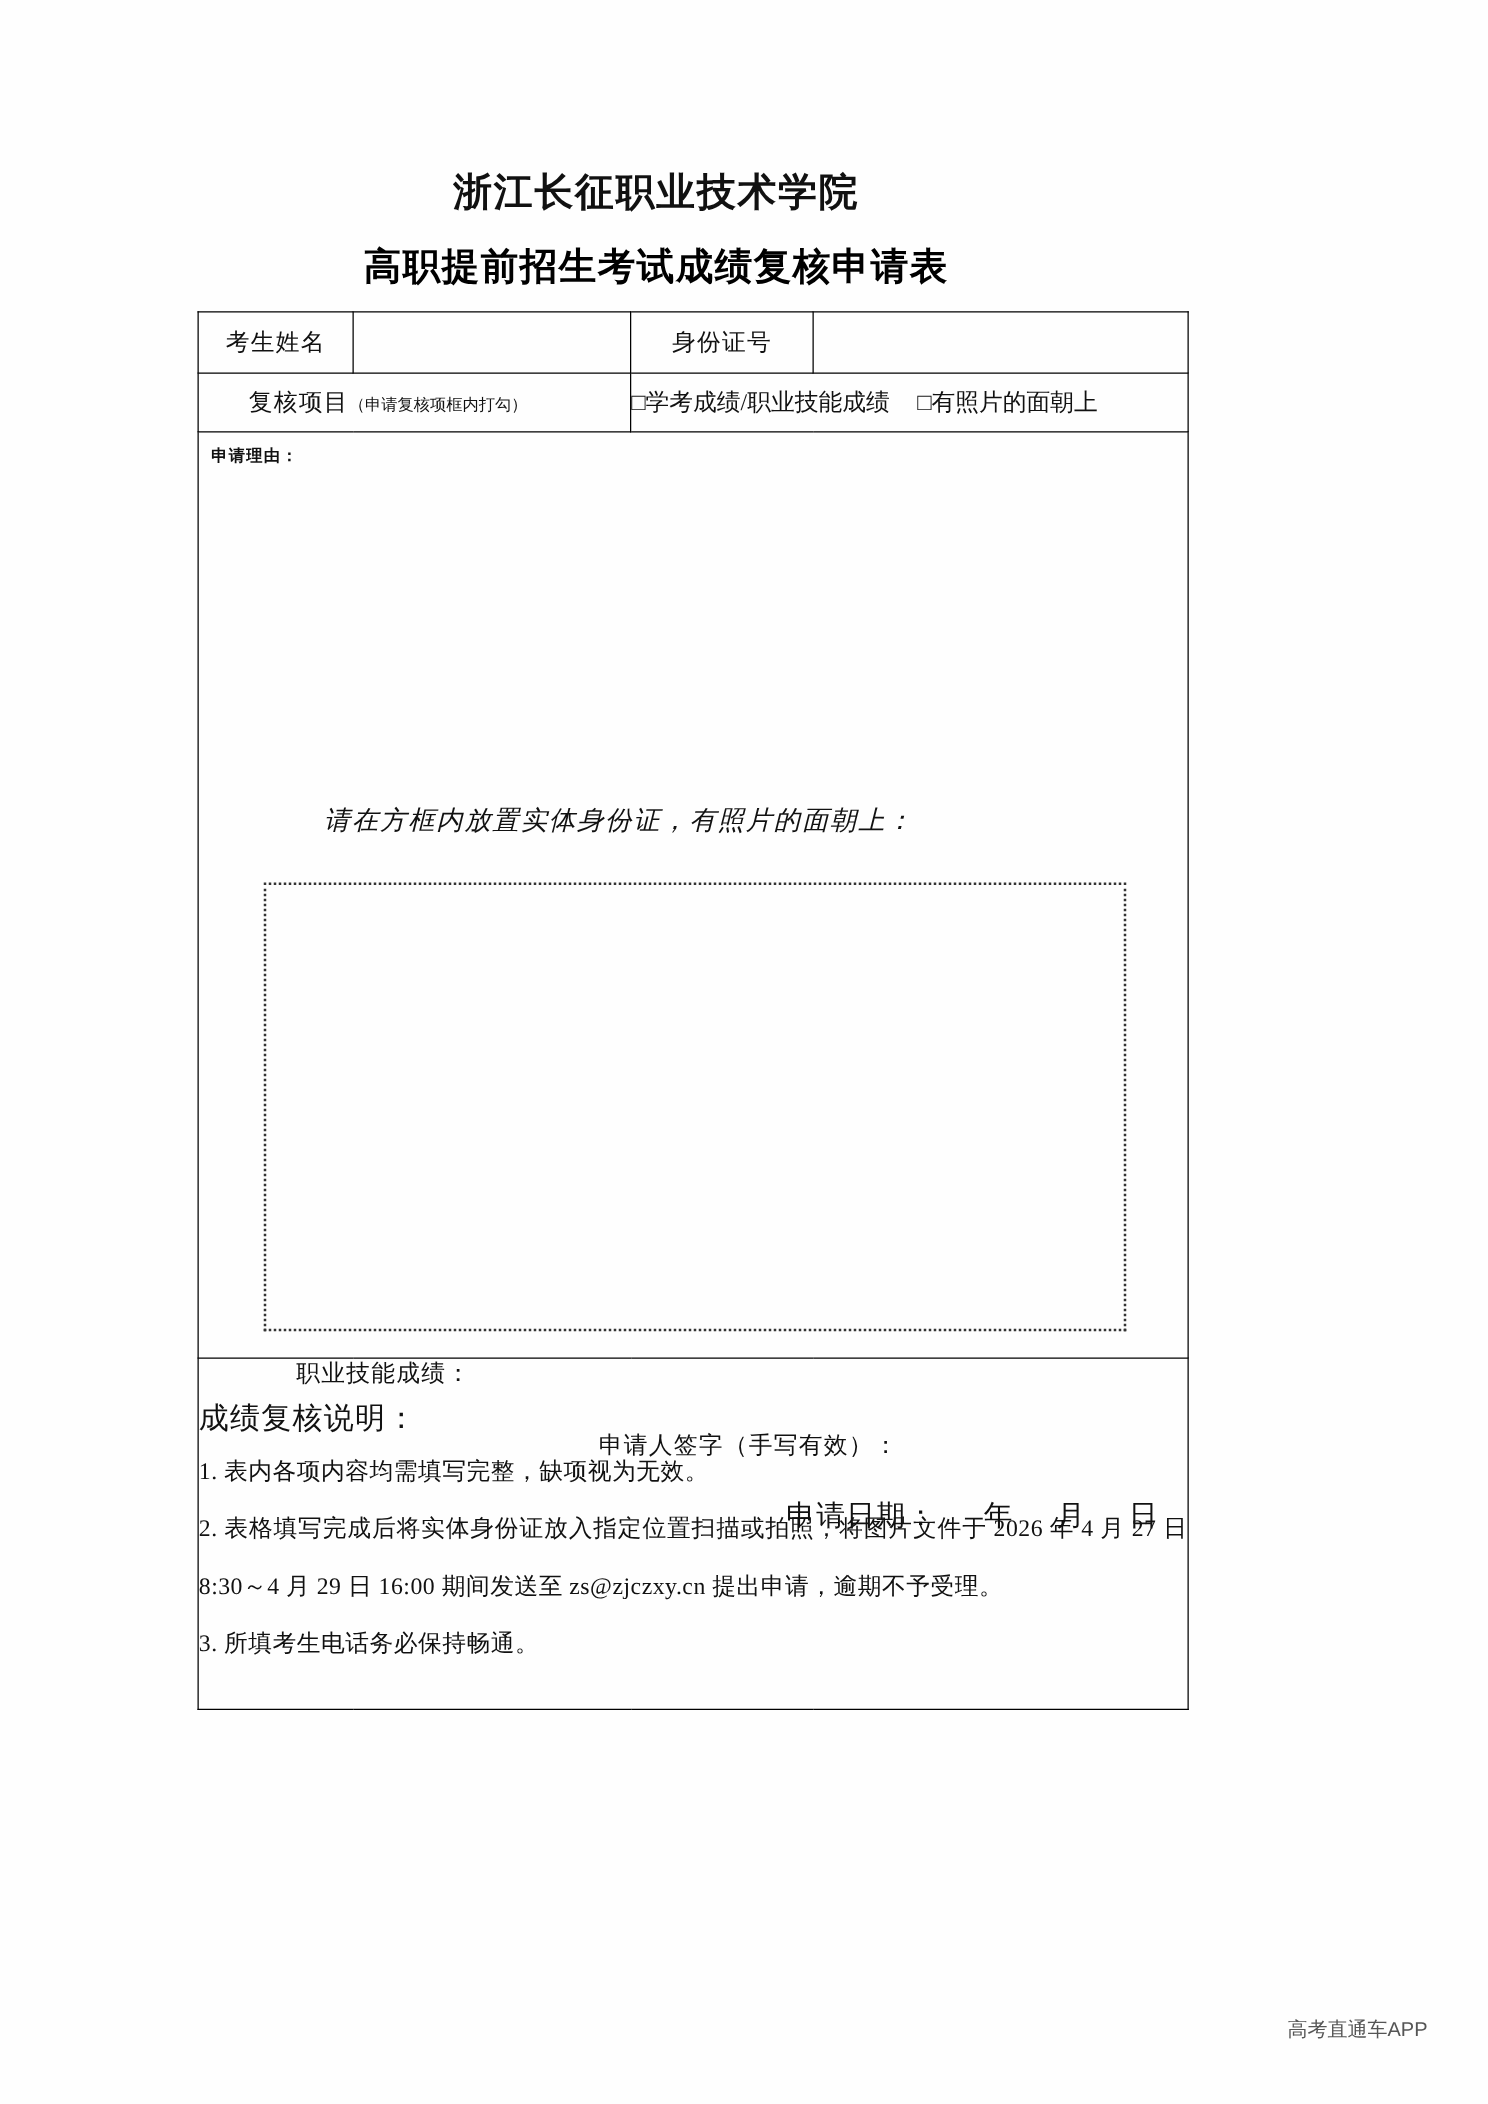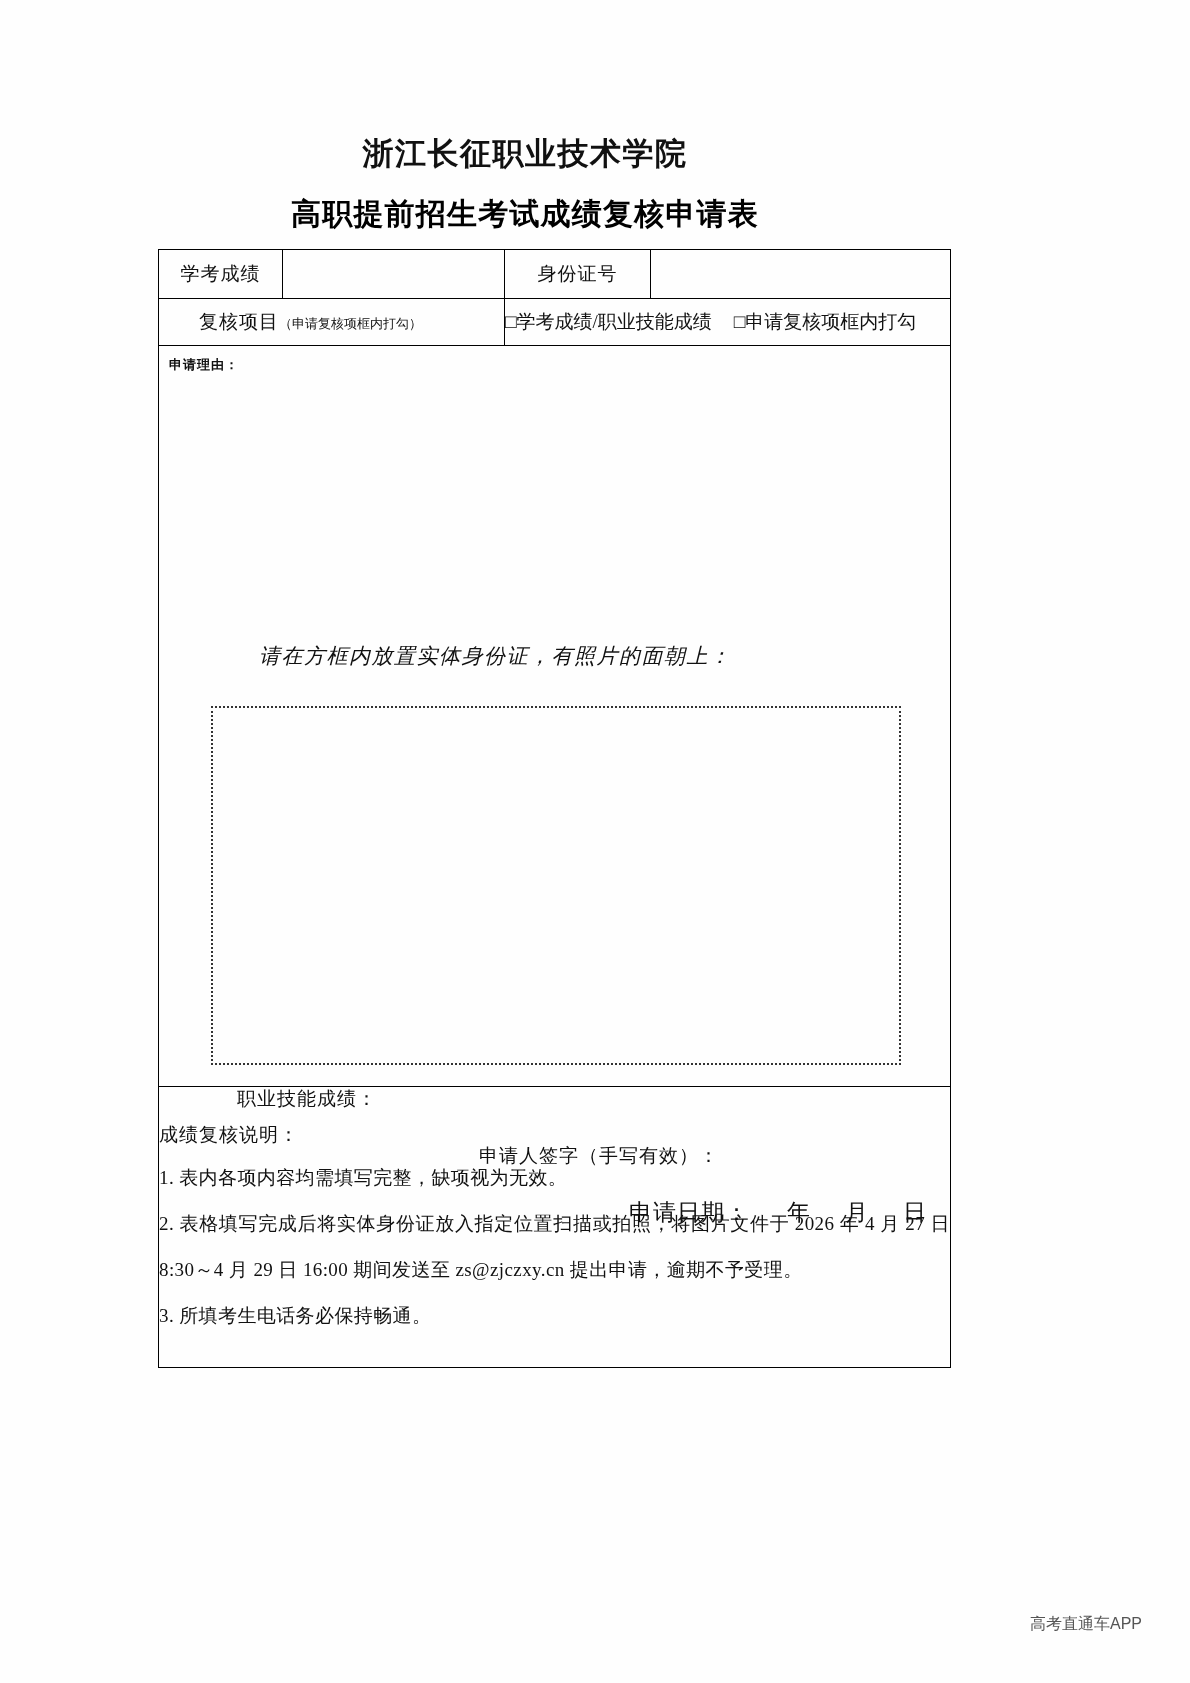--- a/index.html
+++ b/index.html
@@ -152,21 +152,21 @@
   .date-gap2 { display:inline-block; width: 34px; }
   .date-gap3 { display:inline-block; width: 34px; }
 
   
   .notes-cell {
     vertical-align: top;
     padding: 10px 14px 22px 12px;
     height: 280px;
   }
   .notes-title {
-    font-size: 19px;
+    font-size: 24px;
     letter-spacing: 1px;
     line-height: 40px;
   }
   .note-item {
     font-size: 19px;
     line-height: 46px;
     letter-spacing: 0.4px;
     text-align: justify;
   }
 
@@ -192,31 +192,31 @@
 
   <table class="form-table">
     <colgroup>
       <col style="width:124px">
       <col style="width:222px">
       <col style="width:146px">
       <col style="width:300px">
     </colgroup>
     <tbody>
       <tr>
-        <td class="lbl-cell">学考成绩</td>
+        <td class="lbl-cell">考生姓名</td>
         <td class="val-cell"></td>
         <td class="lbl-cell">身份证号</td>
         <td class="val-cell"></td>
       </tr>
       <tr>
         <td class="review-label-cell" colspan="2">
           <span class="review-label-main">复核项目</span><span class="review-label-note">（申请复核项框内打勾）</span>
         </td>
         <td class="review-options-cell" colspan="2">
-          <span class="chk">□</span><span>学考成绩/职业技能成绩</span><span class="opt-gap"></span><span class="chk">□</span><span>申请复核项框内打勾</span>
+          <span class="chk">□</span><span>学考成绩/职业技能成绩</span><span class="opt-gap"></span><span class="chk">□</span><span>有照片的面朝上</span>
         </td>
       </tr>
       <tr>
         <td class="reason-cell" colspan="4">
           <div class="reason-label">申请理由：</div>
           <div class="idcard-instruction">请在方框内放置实体身份证，有照片的面朝上：</div>
           <div class="idcard-box"></div>
           <div class="idcard-validity">职业技能成绩：</div>
           <div class="signature-line">申请人签字（手写有效）：</div>
           <div class="date-line">

